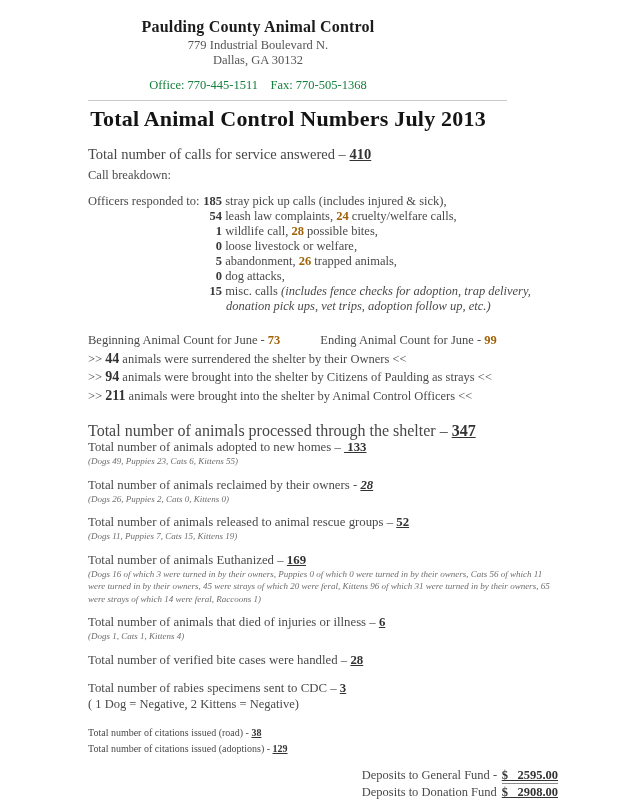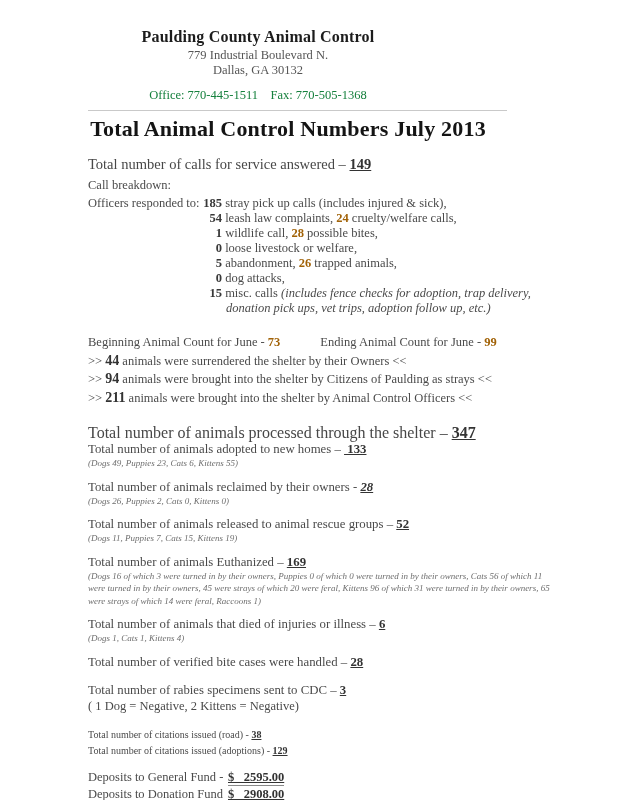--- a/index.html
+++ b/index.html
@@ -2,21 +2,21 @@
 <html><head>
 <meta charset="utf-8">
 <style>
   html,body{margin:0;padding:0;background:#ffffff;}
   body{
     width:618px;height:800px;
     font-family:"Liberation Serif","DejaVu Serif",serif;
     color:#4a4a4a;
     -webkit-font-smoothing:antialiased;
   }
-  .page{box-sizing:border-box;width:618px;height:800px;padding:28px 60px 0 88px;position:relative;background:#ffffff;}
+  .page{box-sizing:border-box;width:618px;height:800px;padding:18px 60px 0 88px;position:relative;background:#ffffff;}
 
   
   .header-block{width:340px;text-align:center;}
   .org-name{font-size:16px;font-weight:bold;color:#1c1c1c;margin:0 0 2px 0;letter-spacing:.2px;}
   .addr{font-size:12.5px;line-height:15px;color:#555;}
   .contact{font-size:12.5px;line-height:15px;color:#15803d;margin-top:10px;}
   .rule{margin-top:7px;width:419px;border-top:1px solid #c9c9c9;height:0;}
   .doc-title{width:400px;text-align:center;font-size:22px;font-weight:bold;color:#141414;margin-top:5px;letter-spacing:.2px;}
 
   
@@ -24,21 +24,21 @@
   .s-i{font-style:italic;}
   .s-bu{font-weight:bold;text-decoration:underline;color:#333;}
   .s-ibu{font-weight:bold;font-style:italic;text-decoration:underline;color:#333;}
   .s-bn{font-weight:bold;font-size:14px;color:#333;}
   .s-num{display:inline-block;min-width:19px;text-align:right;font-weight:bold;color:#383838;}
   .s-sp{display:inline-block;width:40px;}
 
   
   .section-heading{font-size:14.5px;line-height:19px;margin-top:13px;color:#474747;}
   .breakdown-label{font-size:12.5px;line-height:16px;margin-top:3px;}
-  .responded-row{display:flex;font-size:12.5px;margin-top:3px;}
+  .responded-row{display:flex;font-size:12.5px;margin-top:11px;}
   .responded-label{width:115px;flex:none;line-height:15px;}
   .call-lines{flex:1;}
   .call-line{line-height:15px;}
   .wrap-indent{padding-left:23px;}
 
   
   .counts-block{margin-top:17px;font-size:12.5px;}
   .counts-line,.arrow-line{line-height:18.5px;}
 
   .processed-heading{font-size:16px;line-height:19px;margin-top:16px;color:#474747;}
@@ -50,41 +50,41 @@
   .stat-sub{font-size:9px;font-style:italic;color:#6e6e6e;line-height:12.5px;max-width:462px;}
   .stat-note{font-size:12.5px;line-height:16px;color:#4a4a4a;}
   .stat-gap{margin-bottom:13px;}
 
   
   .citations{margin-top:13px;}
   .cite-line{font-size:10px;line-height:16px;}
 
   
   .deposits{margin-top:10px;}
-  .deposit-row{display:flex;font-size:12.5px;line-height:16px;margin-bottom:0.5px;}
+  .deposit-row{display:flex;font-size:12.5px;line-height:16px;margin-bottom:0.5px;justify-content:flex-end;}
   .deposit-label{width:140px;flex:none;}
   .deposit-amount{font-weight:bold;color:#333;white-space:pre;text-decoration:underline;border-bottom:1px solid #8a8a8a;}
 </style>
 </head>
 <body>
 
 <div class="page">
 
   <div class="header-block">
     <div class="org-name">Paulding County Animal Control</div>
     <div class="addr">779 Industrial Boulevard N.</div>
     <div class="addr">Dallas, GA 30132</div>
     <div class="contact">Office: 770-445-1511&nbsp;&nbsp;&nbsp;&nbsp;Fax: 770-505-1368</div>
   </div>
 
   <div class="rule"></div>
 
   <div class="doc-title">Total Animal Control Numbers July 2013</div>
 
-  <div class="section-heading"><span>Total number of calls for service answered – </span><span class="s-bu">149</span></div>
+  <div class="section-heading"><span>Total number of calls for service answered – </span><span class="s-bu">410</span></div>
   <div class="breakdown-label">Call breakdown:</div>
 
   <div class="responded-row">
     <div class="responded-label">Officers responded to:</div>
     <div class="call-lines">
       <div class="call-line"><span class="s-num">185</span><span> stray pick up calls (includes injured &amp; sick),</span></div>
       <div class="call-line"><span class="s-num">54</span><span> leash law complaints, </span><span class="s-b">24</span><span> cruelty/welfare calls,</span></div>
       <div class="call-line"><span class="s-num">1</span><span> wildlife call, </span><span class="s-b">28</span><span> possible bites,</span></div>
       <div class="call-line"><span class="s-num">0</span><span> loose livestock or welfare,</span></div>
       <div class="call-line"><span class="s-num">5</span><span> abandonment, </span><span class="s-b">26</span><span> trapped animals,</span></div>

